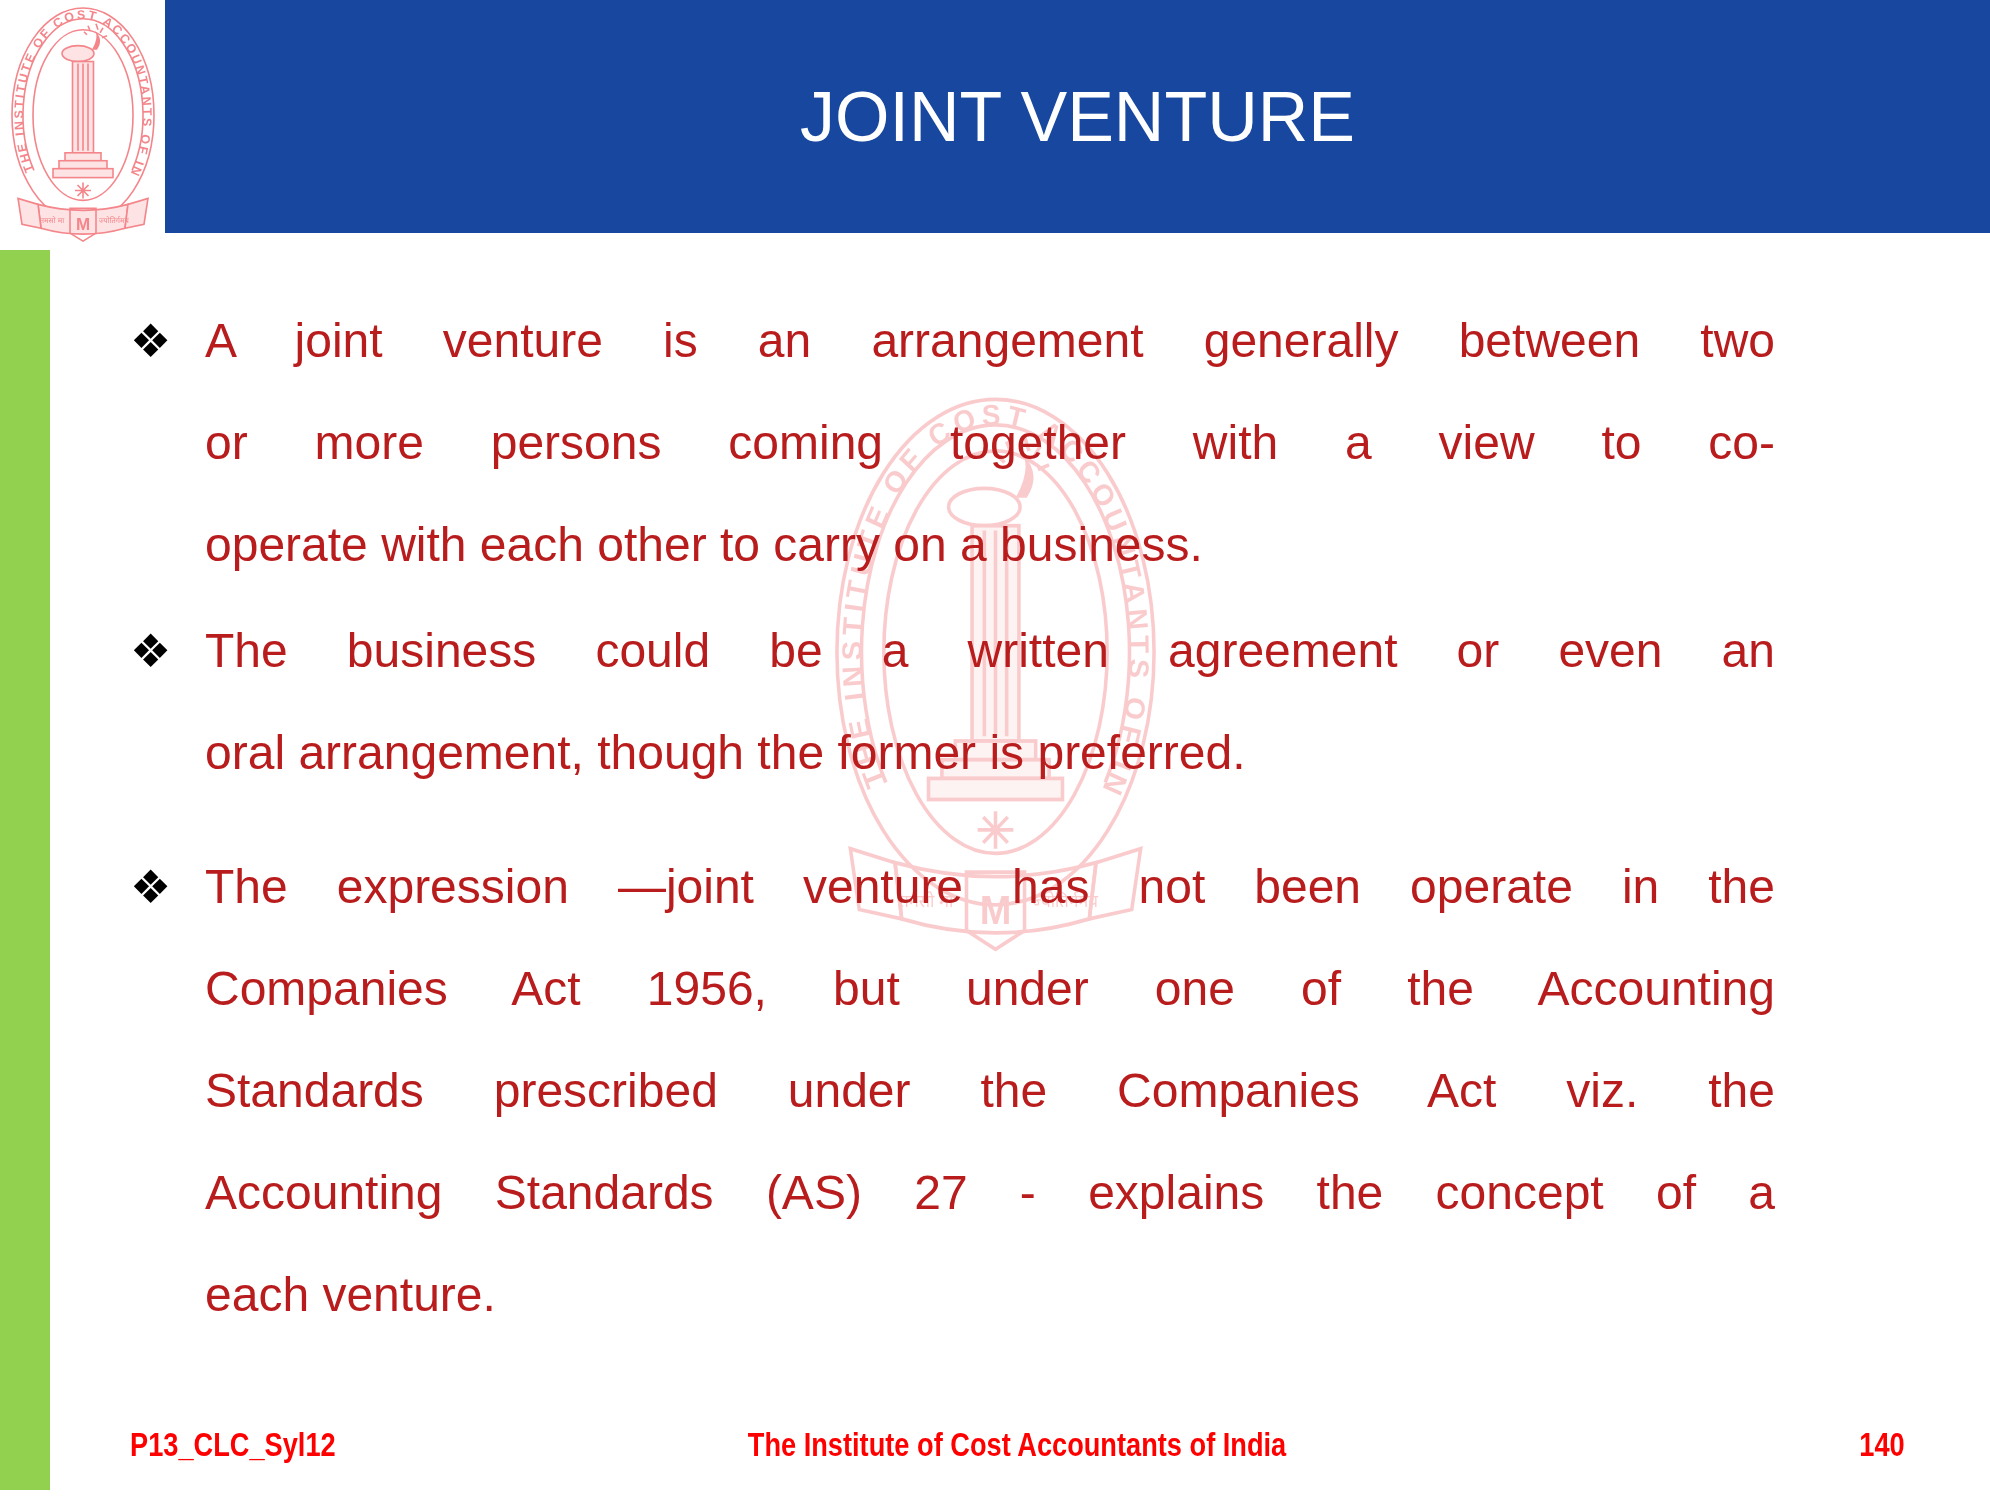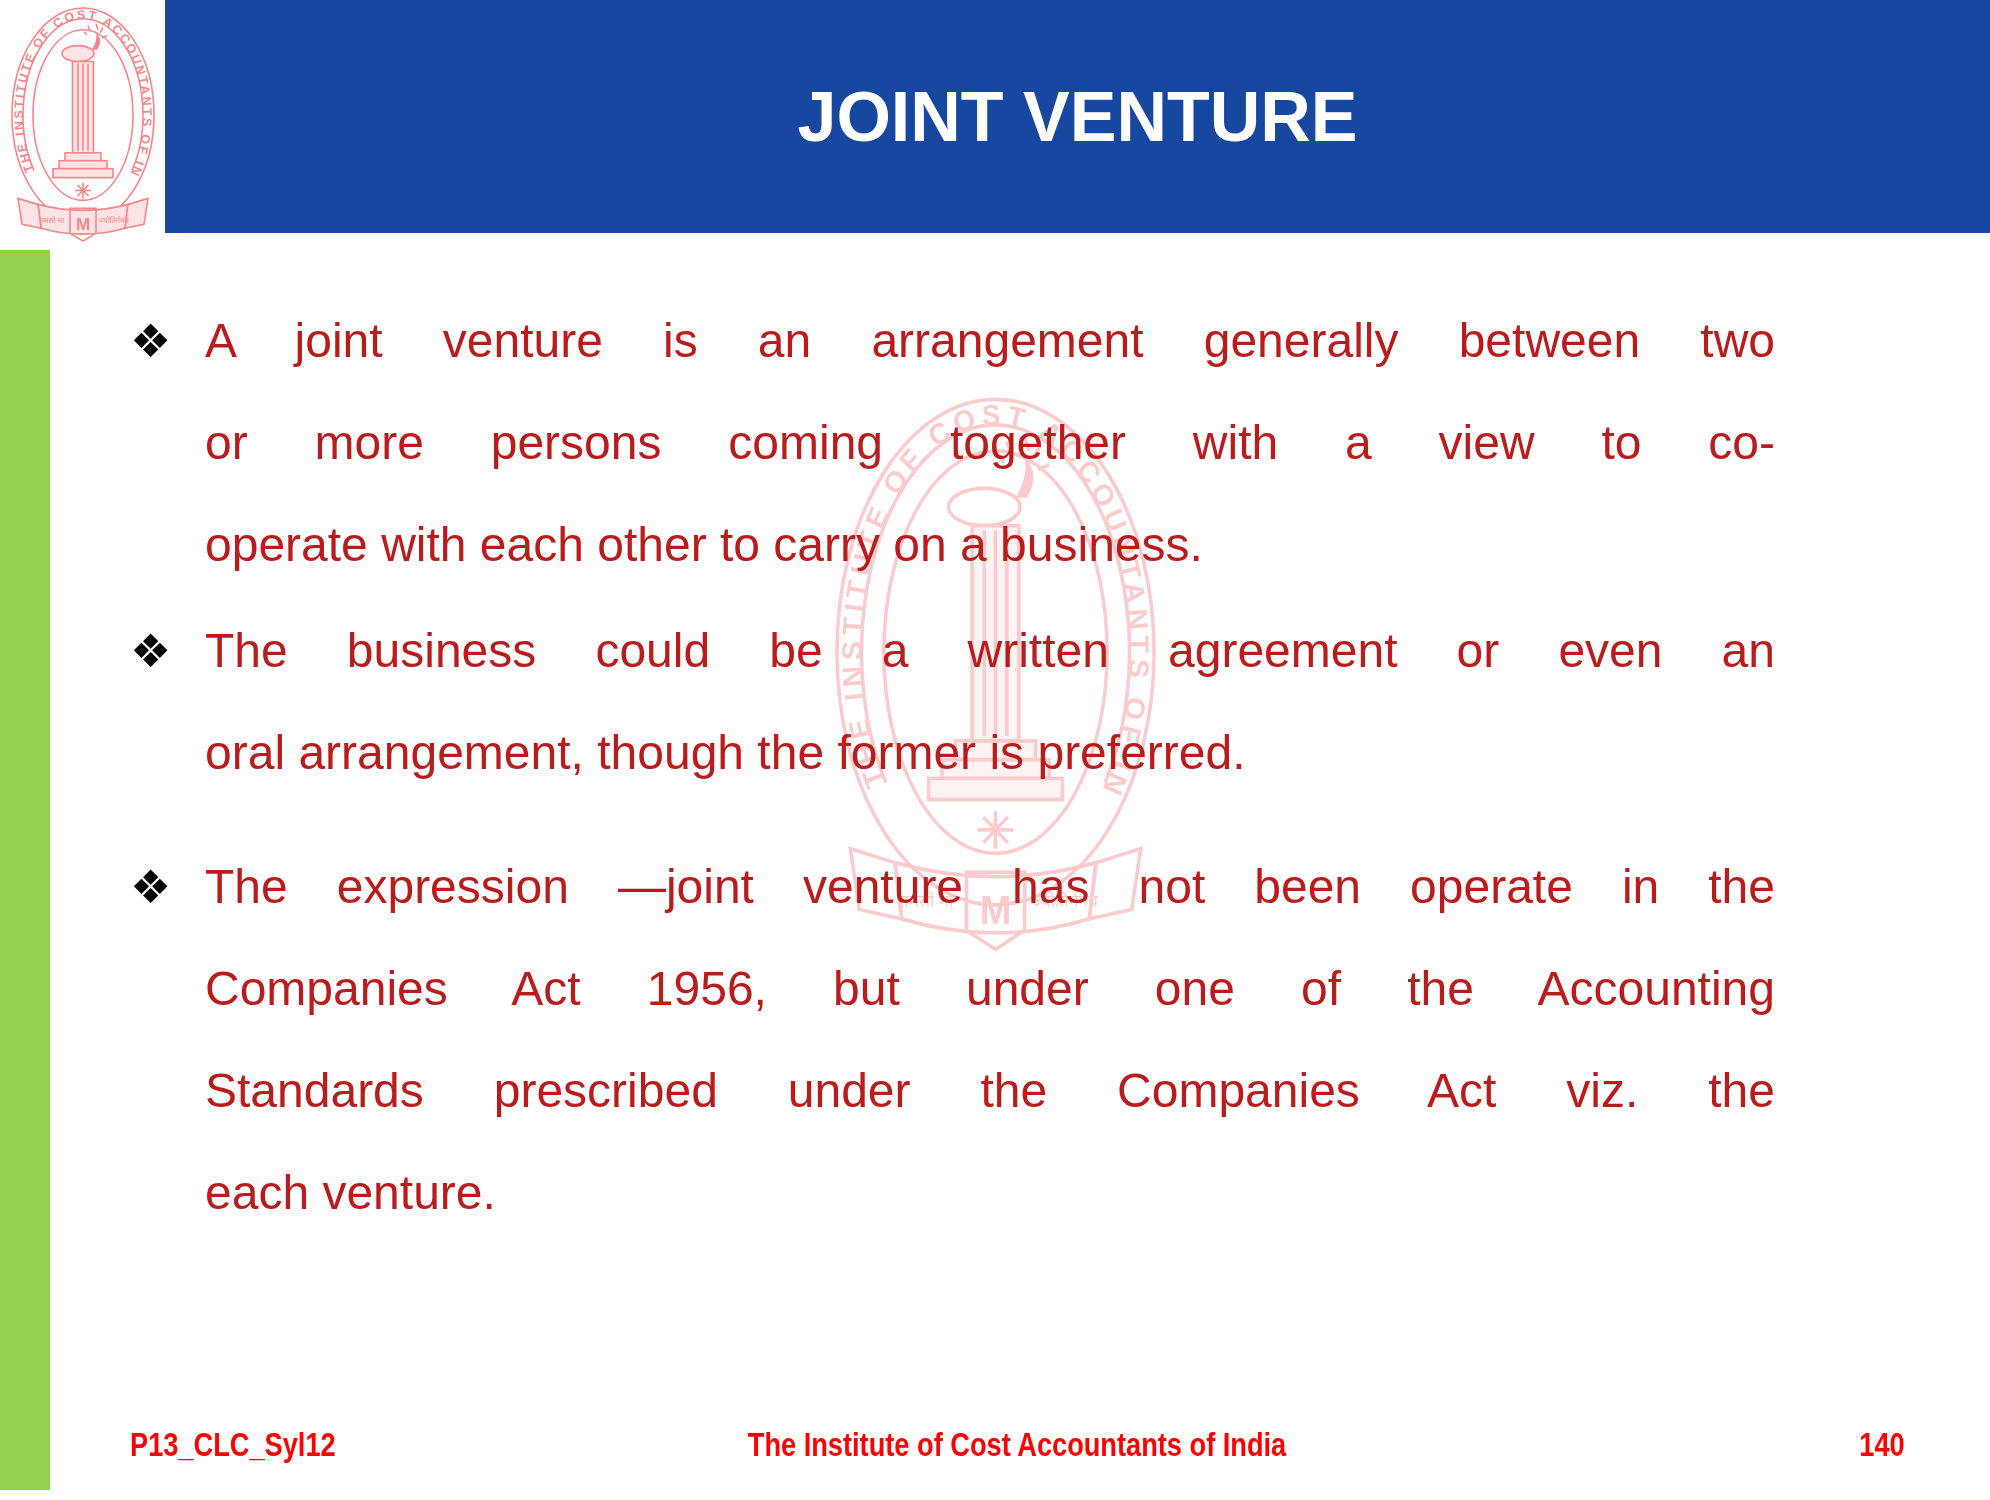--- a/index.html
+++ b/index.html
@@ -7,21 +7,21 @@
     width:1990px;height:1500px;position:relative;overflow:hidden;
     background:#ffffff;
     font-family:"Liberation Sans", sans-serif;
   }
   
   .header-bar{
     position:absolute;left:165px;top:0;width:1825px;height:233px;
     background:#17479E;display:flex;align-items:center;justify-content:center;
   }
   .header-title{
-    color:#ffffff;font-size:70px;font-weight:bold;letter-spacing:0px;
+    color:#ffffff;font-size:70px;font-weight:normal;letter-spacing:0px;
     font-family:"Liberation Sans", sans-serif;
   }
   
   .green-stripe{
     position:absolute;left:0;top:250px;width:50px;height:1240px;background:#92D050;
   }
   
   .logo-corner{position:absolute;left:8px;top:4px;width:150px;height:248px;}
   .logo-corner svg{width:150px;height:248px;}
   .watermark{position:absolute;left:828px;top:390px;width:335px;height:585px;opacity:0.42;z-index:0;}
@@ -147,20 +147,21 @@
     <span class="bullet-marker">❖</span>
     <div class="line">The business could be a written agreement or even an</div>
     <div class="line last">oral arrangement, though the former is preferred.</div>
   </div>
 
   <div class="para para-3">
     <span class="bullet-marker">❖</span>
     <div class="line">The expression ―joint venture has not been operate in the</div>
     <div class="line">Companies Act 1956, but under one of the Accounting</div>
     <div class="line">Standards prescribed under the Companies Act viz. the</div>
+    <div class="line">Accounting Standards (AS) 27 - explains the concept of a</div>
     <div class="line last">each venture.</div>
   </div>
 
 </div>
 
 <div class="footer-item footer-left">P13_CLC_Syl12</div>
 <div class="footer-item footer-center">The Institute of Cost Accountants of India</div>
 <div class="footer-item footer-right">140</div>
 
 </body></html>

